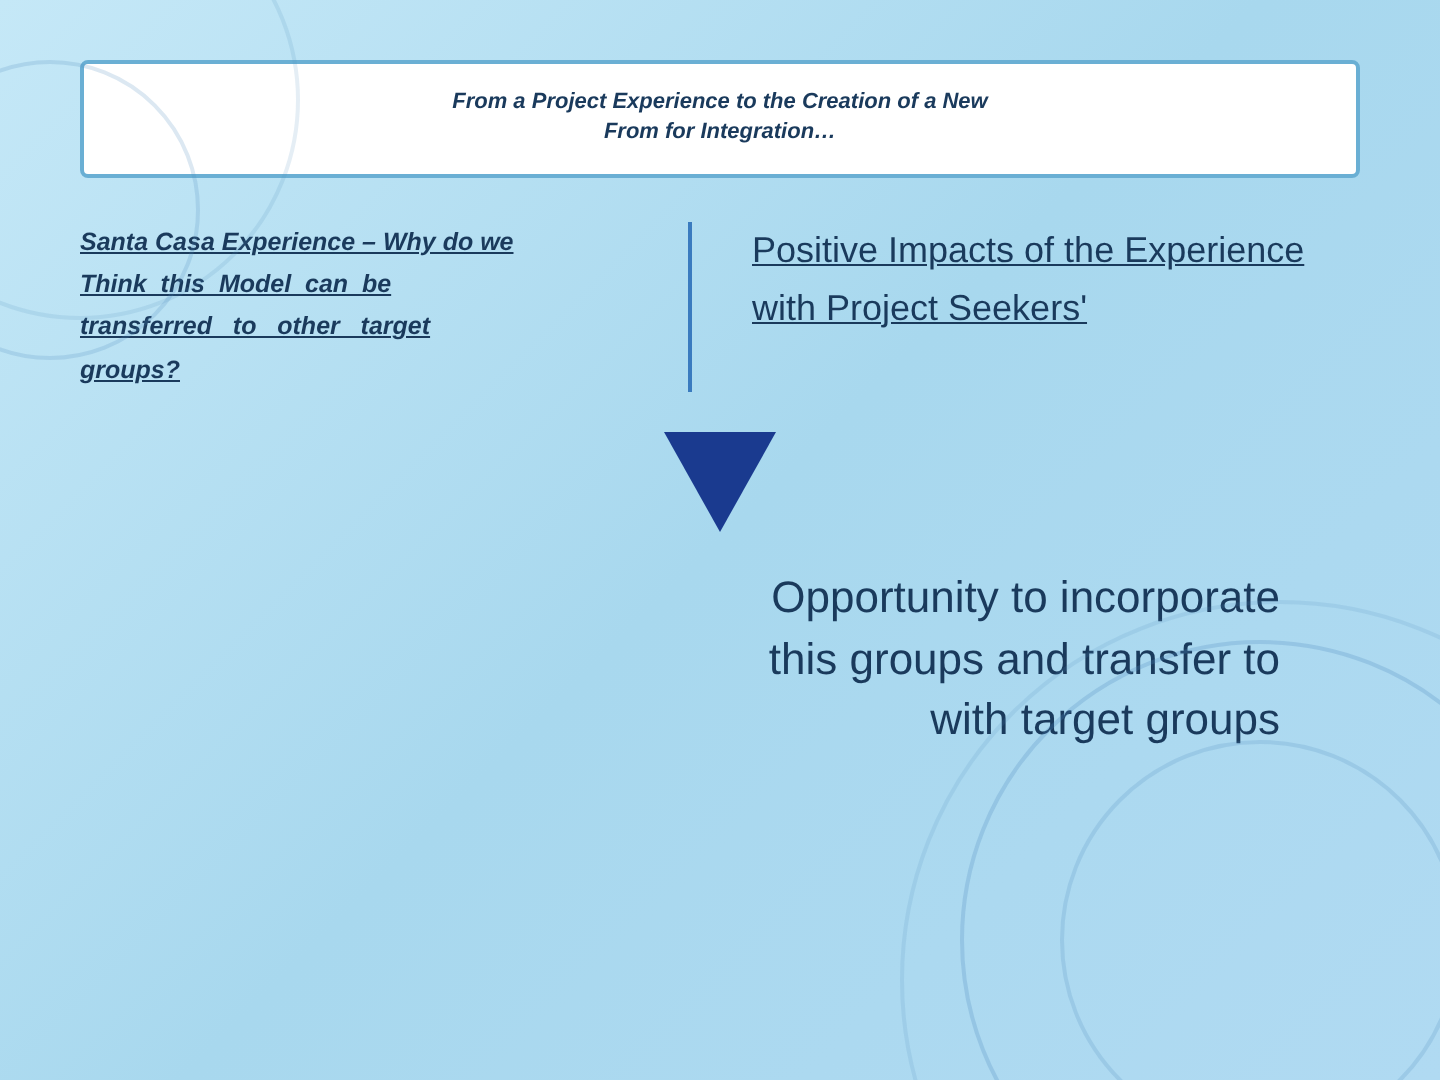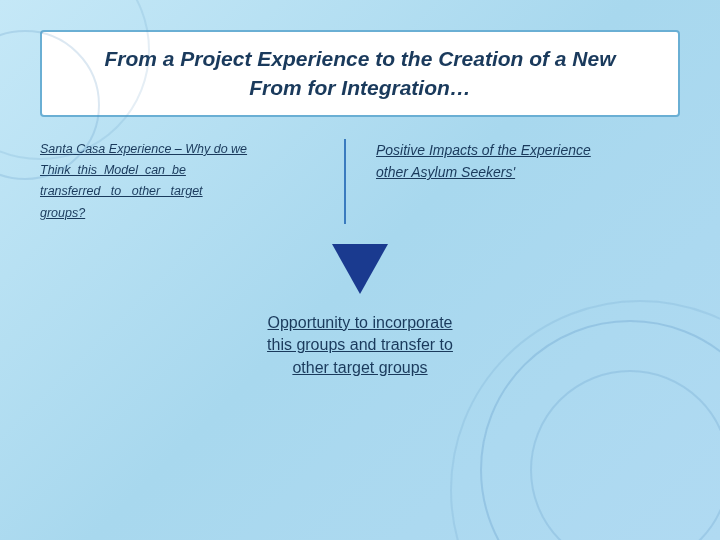--- a/index.html
+++ b/index.html
@@ -58,86 +58,85 @@
     .title-box {
       background: white;
       border: 2px solid #6aafd4;
       border-radius: 4px;
       text-align: center;
       padding: 12px 20px;
       margin-bottom: 22px;
     }
 
     .title-text {
-      font-size: 21px;
+      font-size: 11px;
       font-weight: bold;
       color: #1a3a5c;
       line-height: 1.4;
       font-style: italic;
     }
 
     
     .columns {
       display: flex;
       gap: 0;
       align-items: flex-start;
       margin-bottom: 20px;
     }
 
     .col-left {
       flex: 1;
       border-right: 2px solid #3a7bbf;
+      font-weight: bold;
     }
 
     .col-right {
       flex: 1;
       padding-left: 30px;
     }
 
     .col-left-text {
       font-size: 12.5px;
       color: #1a3a5c;
       text-decoration: underline;
       line-height: 1.7;
       font-style: italic;
     }
 
     .col-right-text {
-      font-size: 14px;
+      font-size: 18px;
       color: #1a3a5c;
       text-decoration: underline;
       line-height: 1.6;
-      font-style: italic;
     }
 
     
     .arrow-container {
       display: flex;
       justify-content: center;
       margin: 10px 0 18px 0;
     }
 
     .arrow-down {
       width: 0;
       height: 0;
       border-left: 28px solid transparent;
       border-right: 28px solid transparent;
       border-top: 50px solid #1a3a8f;
       position: relative;
     }
 
     
     .bottom-text {
-      text-align: center;
-      font-size: 16px;
+      text-align: right;
+      font-size: 22px;
       color: #1a3a5c;
       line-height: 1.4;
       font-weight: normal;
       padding: 0 40px;
-      text-decoration: underline;
     }
   </style>
 </head>
 <body>
 
 <div class="slide">
 
   <div class="globe-deco globe1"></div>
   <div class="globe-deco globe2"></div>
   <div class="globe-deco globe3"></div>
@@ -156,28 +155,28 @@
       <div class="col-left-text">
         Santa Casa Experience – Why do we<br>
         Think&nbsp;&nbsp;this&nbsp;&nbsp;Model&nbsp;&nbsp;can&nbsp;&nbsp;be<br>
         transferred&nbsp;&nbsp;&nbsp;to&nbsp;&nbsp;&nbsp;other&nbsp;&nbsp;&nbsp;target<br>
         groups?
       </div>
     </div>
     <div class="col-right">
       <div class="col-right-text">
         <span>Positive Impacts of the Experience</span><br>
-        <span>other Asylum Seekers'</span>
+        <span>with Project Seekers'</span>
       </div>
     </div>
   </div>
 
   <div class="arrow-container">
     <div class="arrow-down"></div>
   </div>
 
   <div class="bottom-text">
     <span>Opportunity to incorporate</span><br>
     <span>this groups and transfer to</span><br>
-    <span>other target groups</span>
+    <span>with target groups</span>
   </div>
 
 </div>
 
 </body></html>

